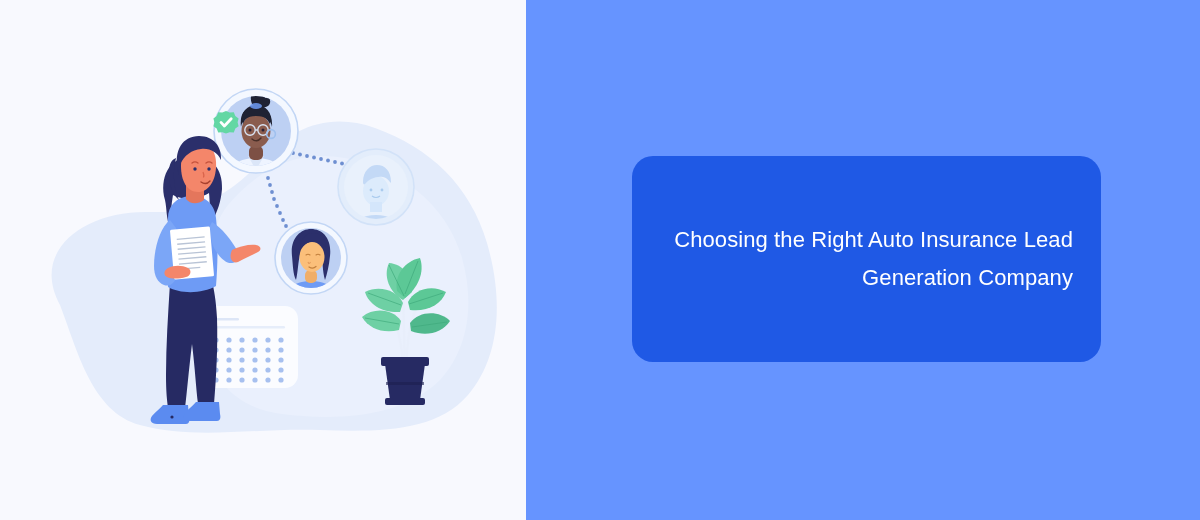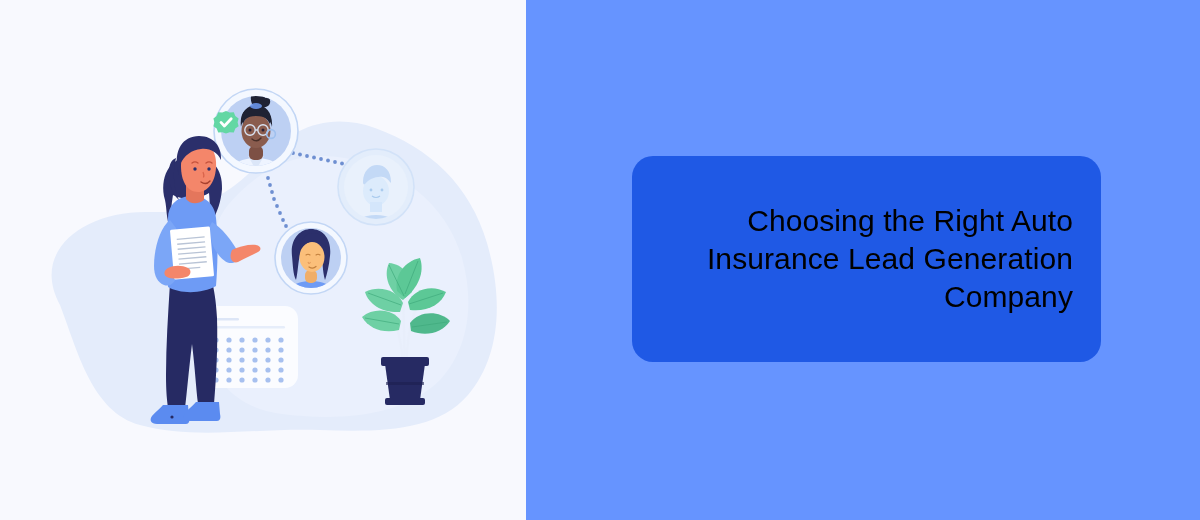--- a/index.html
+++ b/index.html
@@ -35,23 +35,23 @@
     left: 106px; top: 156px;
     width: 469px; height: 206px;
     background: #1f59e5;
     border-radius: 21px;
     box-sizing: border-box;
     display: flex;
     align-items: center;
     justify-content: flex-end;
   }
   .title-text {
-    color: #000000;
+    color: #ffffff;
     font-family: "Liberation Sans", sans-serif;
-    font-size: 30px;
+    font-size: 22px;
     font-weight: 400;
     line-height: 38px;
     text-align: right;
     letter-spacing: 0.1px;
     padding: 0 28px 0 40px;
     white-space: pre-line;
   }
 </style>
 </head>
 <body>

